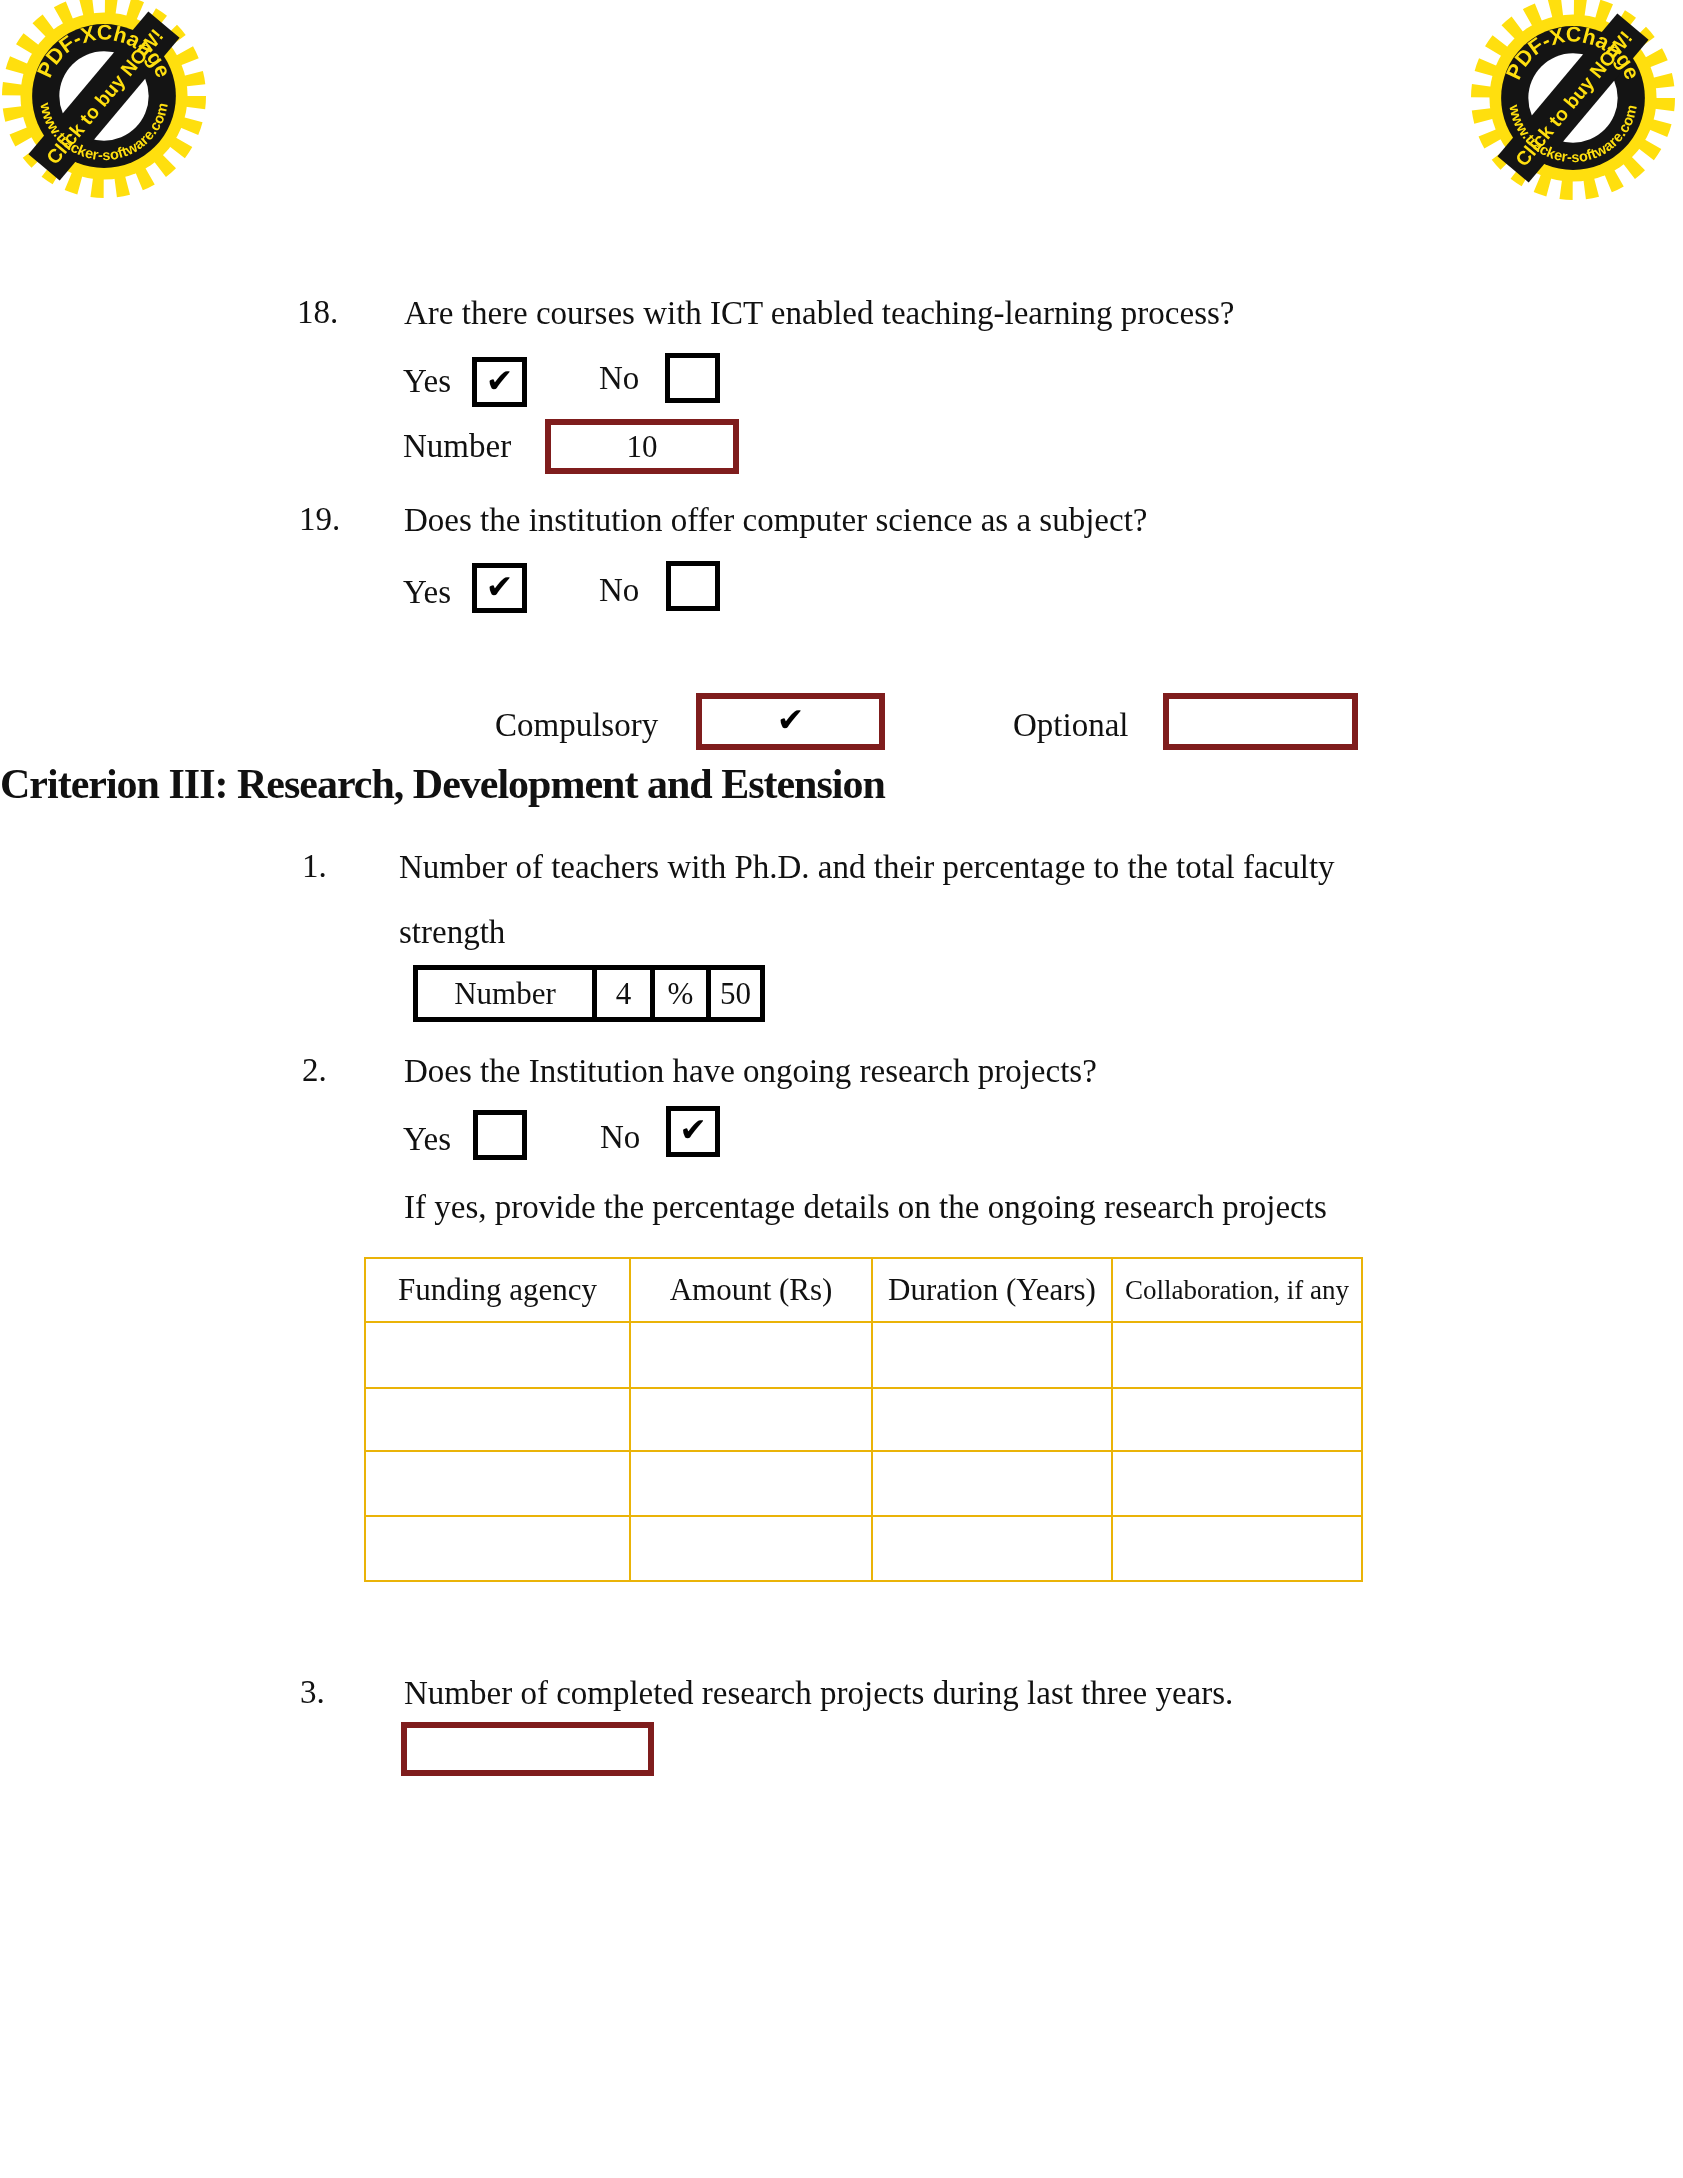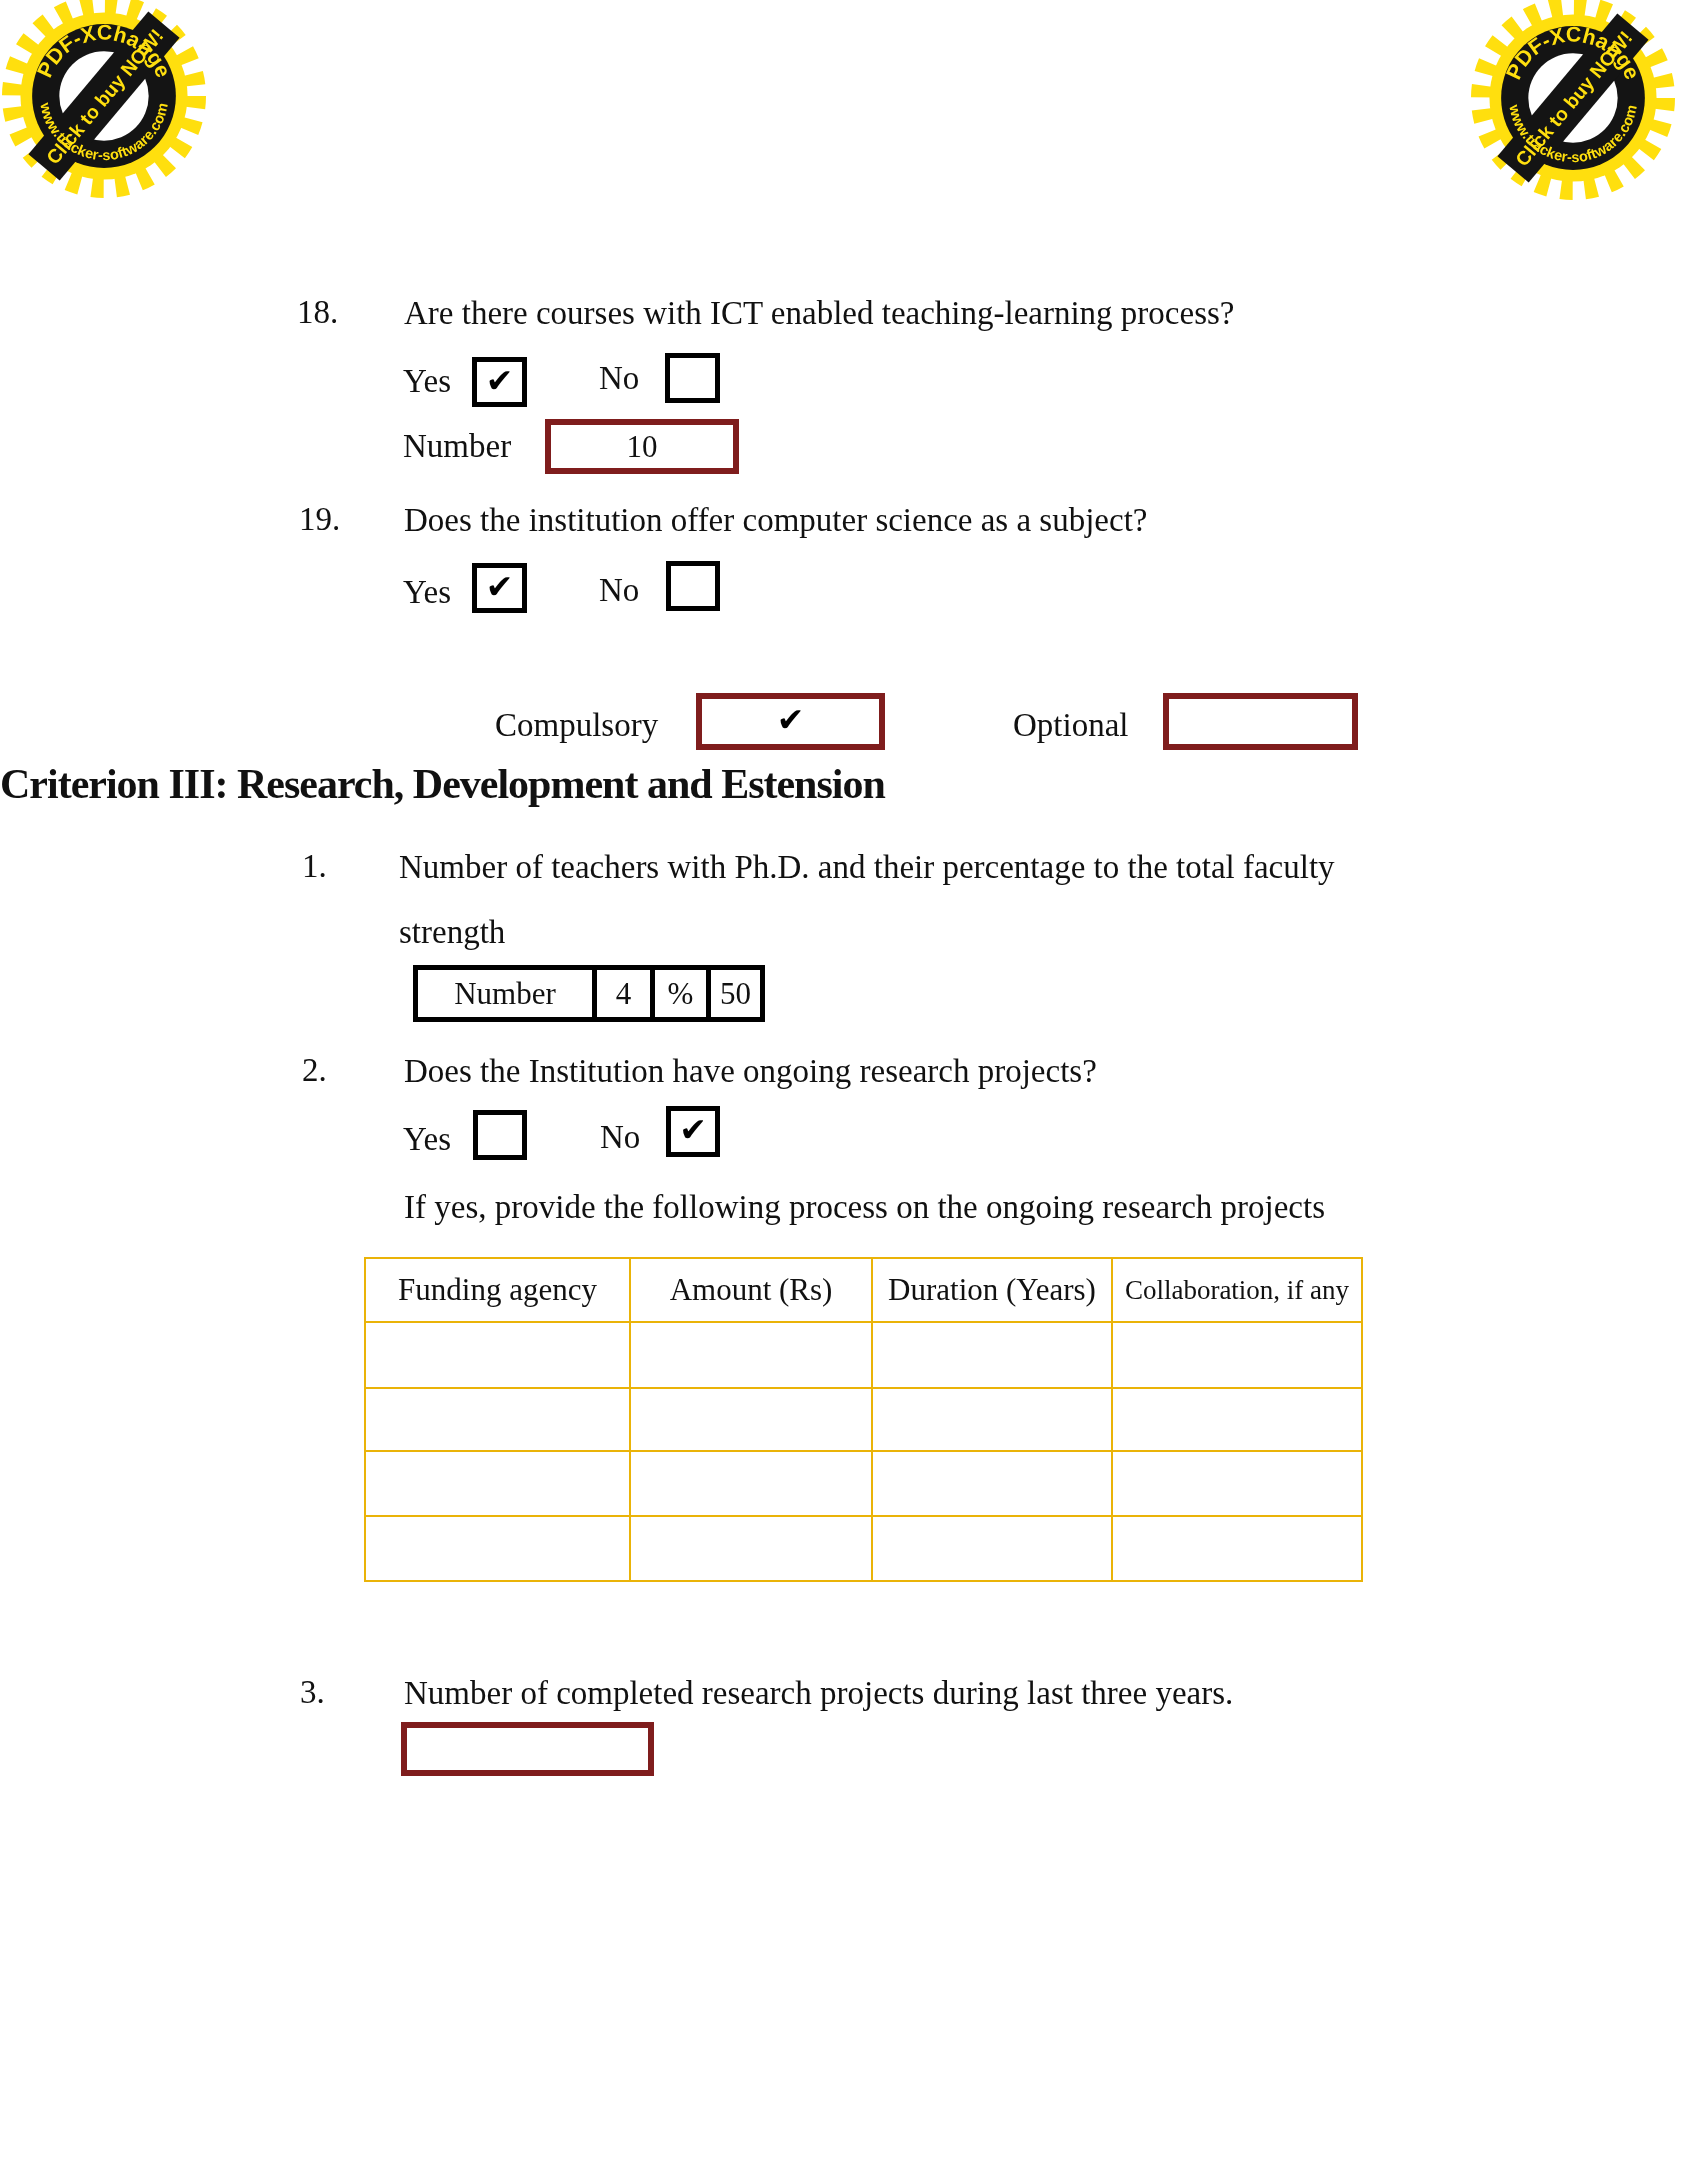--- a/index.html
+++ b/index.html
@@ -148,21 +148,21 @@
   <div class="abs qnum" style="left:302px;top:1052px;">2.</div>
   <div class="abs t" style="left:404px;top:1052px;">Does the Institution have ongoing research projects?</div>
 
   <div class="abs t" style="left:403px;top:1120px;">Yes</div>
   <div class="cb" style="left:473px;top:1110px;width:54px;height:50px;"></div>
   <div class="abs t" style="left:600px;top:1118px;">No</div>
   <div class="cb" style="left:666px;top:1106px;width:54px;height:51px;">
     <span class="chk">✔</span>
   </div>
 
-  <div class="abs t" style="left:404px;top:1188px;">If yes, provide the following process on the ongoing research projects</div>
+  <div class="abs t" style="left:404px;top:1188px;">If yes, provide the percentage details on the ongoing research projects</div>
 
   <table class="research">
     <colgroup>
       <col style="width:265px;">
         <col style="width:242px;">
         <col style="width:240px;">
         <col style="width:250px;">
     </colgroup>
     <tbody>
         <tr style="height:64px;">

